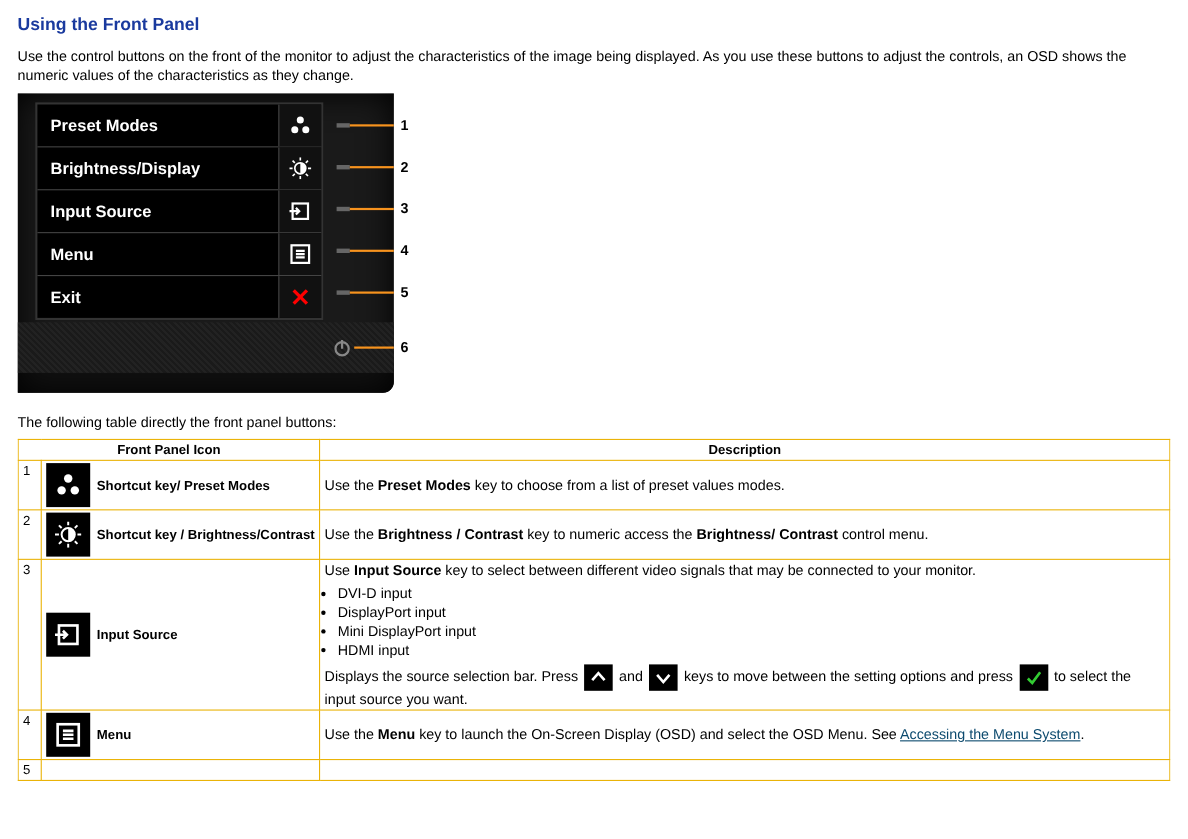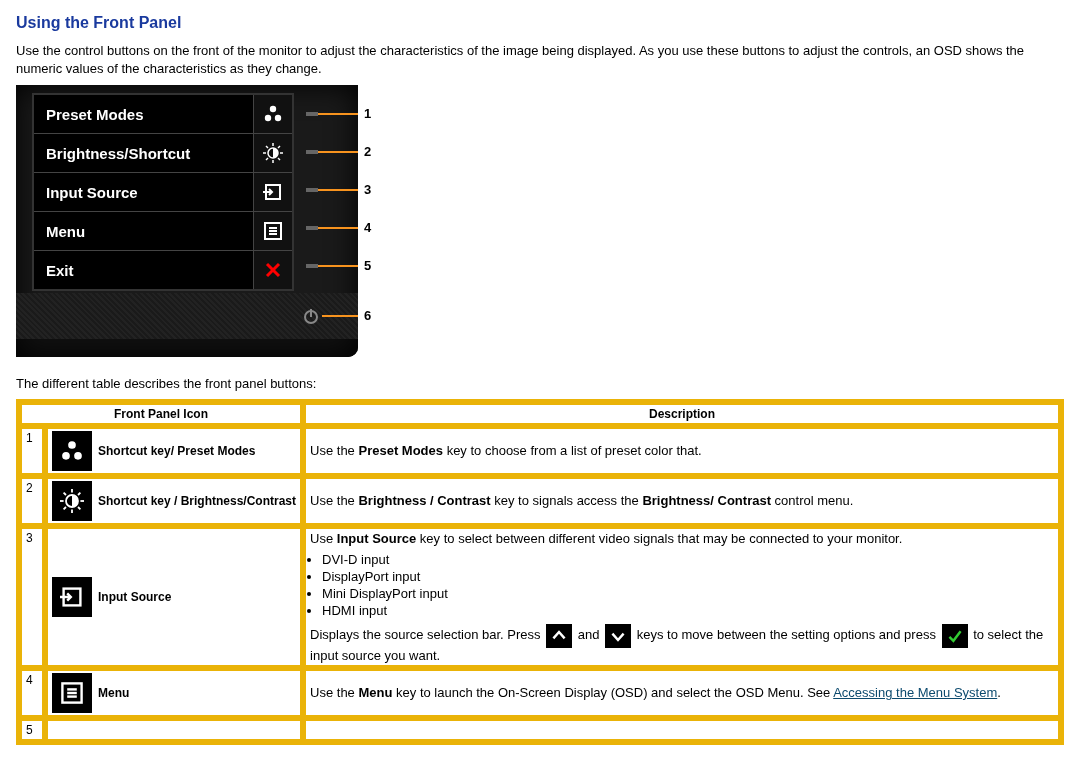--- a/index.html
+++ b/index.html
@@ -85,21 +85,21 @@
     width:18px;height:18px;
   }
 
   
   table.fp{
     border-collapse:collapse;
     width:100%;
     font-size:13px;
   }
   table.fp th, table.fp td{
-    border:6px solid #eab308;
+    border:1px solid #eab308;
     padding:2px 4px;
     vertical-align:top;
     text-align:left;
   }
   table.fp th{
     text-align:center;
     font-weight:bold;
     font-size:12px;
     padding:2px;
   }
@@ -210,21 +210,21 @@
     <div class="osd-panel">
       <div class="osd-row">
           <span class="osd-label">Preset Modes</span>
           <span class="osd-icon">
             <svg viewBox="0 0 20 20">
               <use href="#ico-preset"></use>
             </svg>
           </span>
         </div>
       <div class="osd-row">
-          <span class="osd-label">Brightness/Shortcut</span>
+          <span class="osd-label">Brightness/Display</span>
           <span class="osd-icon">
             <svg viewBox="0 0 20 20">
               <use href="#ico-bright"></use>
             </svg>
           </span>
         </div>
       <div class="osd-row">
           <span class="osd-label">Input Source</span>
           <span class="osd-icon">
             <svg viewBox="0 0 20 20">
@@ -267,21 +267,21 @@
   <span class="callout-line" style="left:302px;top:104px;width:40px"></span>
     <span class="callout-num" style="left:348px;top:97px">3</span>
   <span class="callout-line" style="left:302px;top:142px;width:40px"></span>
     <span class="callout-num" style="left:348px;top:135px">4</span>
   <span class="callout-line" style="left:302px;top:180px;width:40px"></span>
     <span class="callout-num" style="left:348px;top:173px">5</span>
   <span class="callout-line" style="left:306px;top:230px;width:36px"></span>
     <span class="callout-num" style="left:348px;top:223px">6</span>
 </div>
 
-<p>The different table describes the front panel buttons:</p>
+<p>The following table directly the front panel buttons:</p>
 
 <table class="fp">
   <tbody>
       <tr>
     <th colspan="2">Front Panel Icon</th>
     <th>Description</th>
   </tr>
 
   <tr>
     <td class="num-cell">1</td>
@@ -289,38 +289,38 @@
       <div class="tbl-icon">
         <div class="tbl-icon-box">
               <svg viewBox="0 0 20 20">
                 <use href="#ico-preset"></use>
               </svg>
             </div>
         <div class="tbl-icon-label">Shortcut key/ Preset Modes</div>
       </div>
     </td>
     <td class="desc-cell" style="vertical-align:middle">
-      <span>Use the </span><b>Preset Modes</b><span> key to choose from a list of preset color that.</span>
+      <span>Use the </span><b>Preset Modes</b><span> key to choose from a list of preset values modes.</span>
     </td>
   </tr>
 
   <tr>
     <td class="num-cell">2</td>
     <td class="icon-cell">
       <div class="tbl-icon">
         <div class="tbl-icon-box">
               <svg viewBox="0 0 20 20">
                 <use href="#ico-bright"></use>
               </svg>
             </div>
         <div class="tbl-icon-label">Shortcut key / Brightness/Contrast</div>
       </div>
     </td>
     <td class="desc-cell" style="vertical-align:middle">
-      <span>Use the </span><b>Brightness / Contrast</b><span> key to signals access the </span><b>Brightness/ Contrast</b><span> control menu.</span>
+      <span>Use the </span><b>Brightness / Contrast</b><span> key to numeric access the </span><b>Brightness/ Contrast</b><span> control menu.</span>
     </td>
   </tr>
 
   <tr>
     <td class="num-cell">3</td>
     <td class="icon-cell" style="vertical-align:middle">
       <div class="tbl-icon">
         <div class="tbl-icon-box">
               <svg viewBox="0 0 20 20">
                 <use href="#ico-input"></use>

